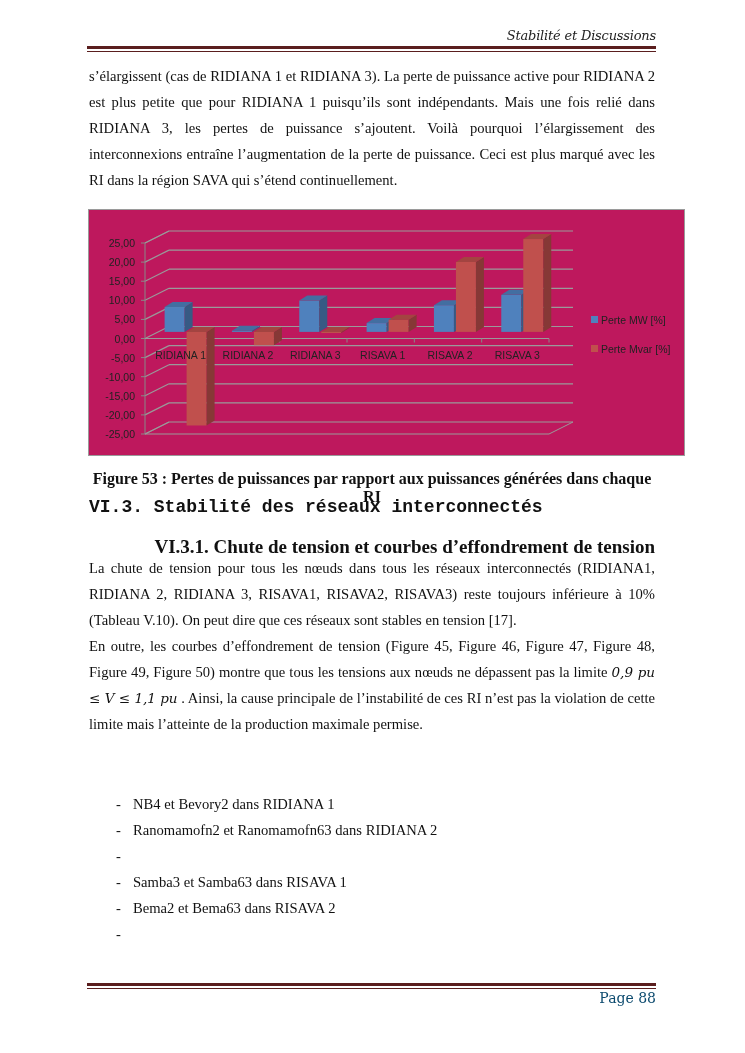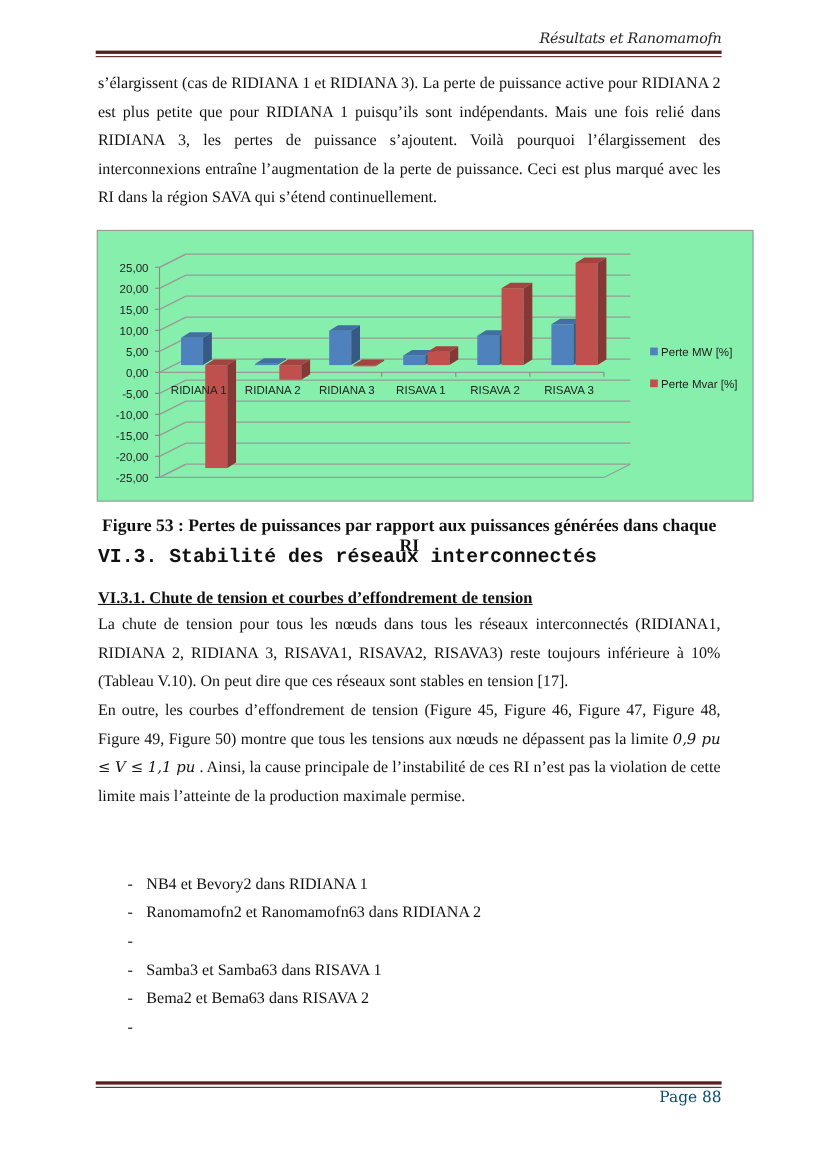--- a/index.html
+++ b/index.html
@@ -3,36 +3,36 @@
 <meta charset="utf-8">
 <style>
   html, body { margin:0; padding:0; background:#fff; }
   body { width:745px; height:1053px; position:relative; overflow:hidden; font-family:"Liberation Serif", serif; color:#111; }
   .header-title { position:absolute; right:89px; top:28px; font-size:13px; font-style:italic; font-family:"DejaVu Serif", serif; color:#222; letter-spacing:-0.2px; }
   .rule { position:absolute; left:87px; width:569px; }
   .rule .thick { height:3px; background:#5a1e1e; }
   .rule .thin { height:1px; background:#5a1e1e; margin-top:2px; }
   .para { position:absolute; left:89px; width:566px; font-size:14.6px; line-height:26px; text-align:justify; }
   .para p { margin:0; }
-  .chart-box { position:absolute; left:88px; top:209px; width:595px; height:245px; border:1px solid #9a9a9a; background:#86efac; }
+  .chart-box { position:absolute; left:88px; top:209px; width:595px; height:245px; border:1px solid #9a9a9a; background:#be185d; }
   .caption { position:absolute; left:89px; width:566px; top:470px; text-align:center; font-weight:bold; font-size:16px; }
   .h2 { position:absolute; left:89px; top:497px; font-weight:bold; font-size:18px;font-family:Liberation Mono, monospace; }
-  .h3 { position:absolute; left:89px; width:566px; top:536px; text-align:left; font-weight:bold; font-size:15px;text-decoration:underline; }
+  .h3 { position:absolute; left:89px; width:566px; top:536px; text-align:right; font-weight:bold; font-size:19px; }
   .list { position:absolute; left:89px; top:794px; margin:0; padding:0; list-style:none; font-size:14.6px; }
   .list li { height:26px; line-height:20px; position:relative; padding-left:44px; }
   .list li .dash { position:absolute; left:27px; }
   .page-num { position:absolute; right:89px; top:990px; font-size:14px; font-family:"DejaVu Serif", serif; color:#0c4a6e; }
   svg text { font-family:"Liberation Sans", sans-serif; }
   .math { font-style:italic; font-family:"DejaVu Serif", serif; font-size:13.5px; }
 </style>
 </head>
 <body>
 
 <div>
-  <div class="header-title">Résultats et Ranomamofn</div>
+  <div class="header-title">Stabilité et Discussions</div>
   <div class="rule" style="top:46px;">
     <div class="thick"></div>
       <div class="thin"></div>
   </div>
 </div>
 
 <div class="para" style="top:63px;">
   <p>s’élargissent (cas de RIDIANA 1 et RIDIANA 3). La perte de puissance active pour RIDIANA 2 est plus petite que pour RIDIANA 1 puisqu’ils sont indépendants. Mais une fois relié dans RIDIANA 3, les pertes de puissance s’ajoutent. Voilà pourquoi l’élargissement des interconnexions entraîne l’augmentation de la perte de puissance. Ceci est plus marqué avec les RI dans la région SAVA qui s’étend continuellement.</p>
 </div>
 

